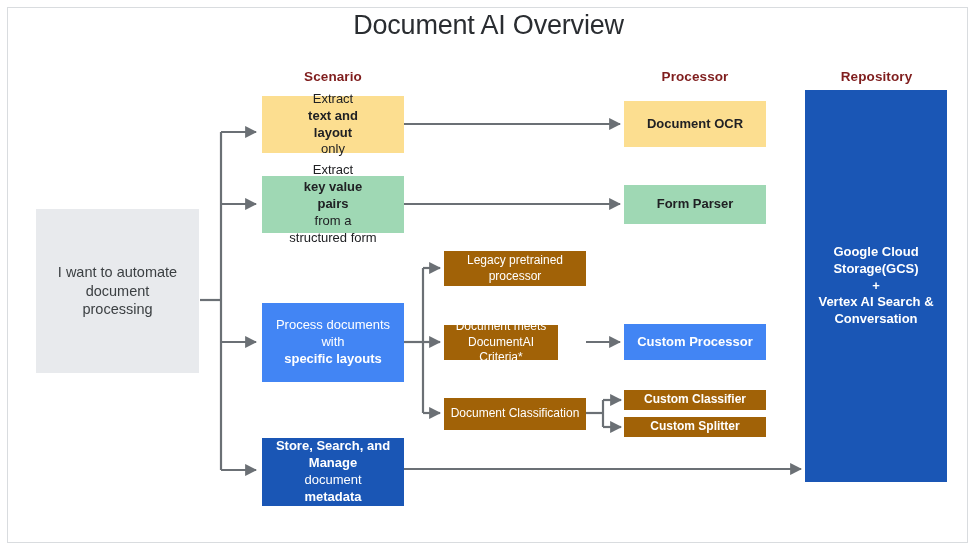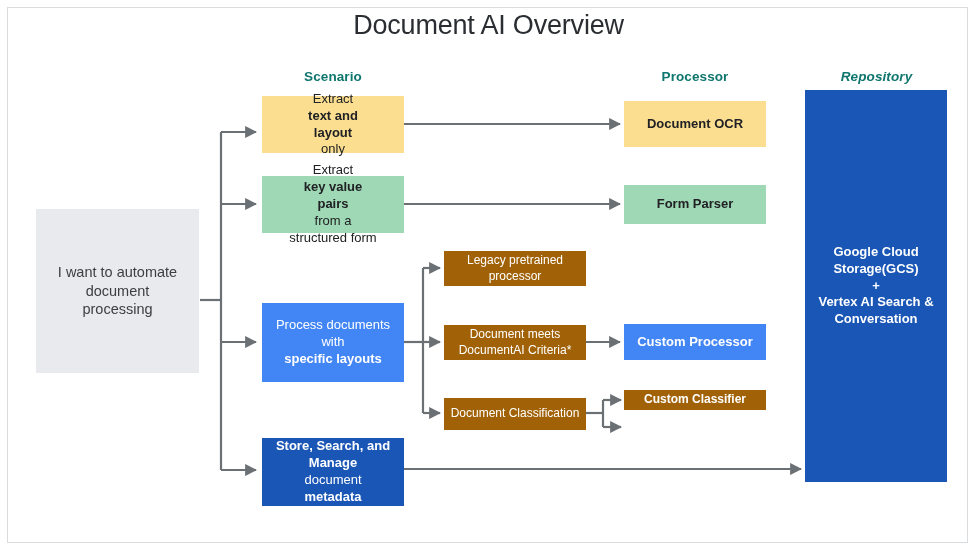--- a/index.html
+++ b/index.html
@@ -36,27 +36,27 @@
     text-align: center;
     font-size: 27px;
     font-weight: 400;
     color: #2a2d31;
     letter-spacing: -0.2px;
   }
   .col-head {
     position: absolute;
     font-size: 13.5px;
     font-weight: bold;
-    color: #0f766e;
+    color: #7f1d1d;
     text-align: center;
     letter-spacing: 0.1px;
   }
   #head-scenario { left: 262px; top: 69px; width: 142px; }
   #head-processor { left: 624px; top: 69px; width: 142px; }
-  #head-repository { left: 805px; top: 69px; width: 143px; font-style: italic; }
+  #head-repository { left: 805px; top: 69px; width: 143px; }
 
   .node {
     position: absolute;
     box-sizing: border-box;
     display: flex;
     align-items: center;
     justify-content: center;
     text-align: center;
     line-height: 1.3;
     padding: 10px 6px;
@@ -170,21 +170,21 @@
     </div>
   </div>
 
   <div class="node n-blue-small" style="left:444px; top:251px; width:142px; height:35px;">
     <div>
       <span>Legacy pretrained</span>
       <span>processor</span>
     </div>
   </div>
 
-  <div class="node n-blue-small" style="left:444px; top:325px; width:142px; height:35px;align-items:center;">
+  <div class="node n-blue-small" style="left:444px; top:325px; width:114px; height:35px;align-items:center;">
     <div>
       <span>Document meets</span>
       <span>DocumentAI Criteria*</span>
     </div>
   </div>
 
   <div class="node n-blue-small" style="left:444px; top:398px; width:142px; height:32px;">
     <div>
       <span>Document Classification</span>
     </div>
@@ -199,20 +199,23 @@
   </div>
 
   <div class="node n-blue-small" style="left:624px; top:390px; width:142px; height:20px; font-weight:bold;">
     <span>Custom Classifier</span>
   </div>
 
   <div class="node n-blue" style="left:624px; top:324px; width:142px; height:36px; font-weight:bold;">
     <span>Custom Processor</span>
   </div>
 
+  <div class="node n-blue-small" style="left:624px; top:417px; width:142px; height:20px; font-weight:bold;">
+    <span>Custom Splitter</span>
+  </div>
 
   <div class="node n-darkblue" style="left:805px; top:90px; width:142px; height:392px;">
     <div>
       <span>Google Cloud</span>
       <span>Storage(GCS)</span>
       <span>+</span>
       <span>Vertex AI Search &amp;</span>
       <span>Conversation</span>
     </div>
   </div>

